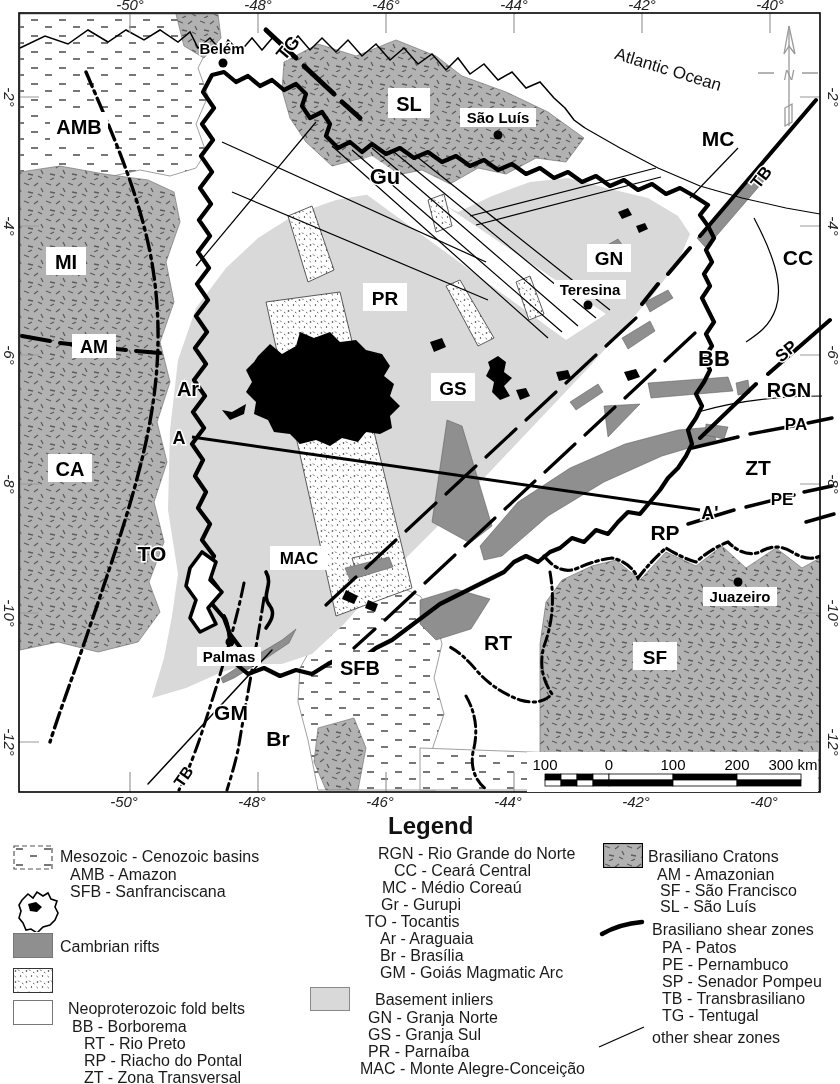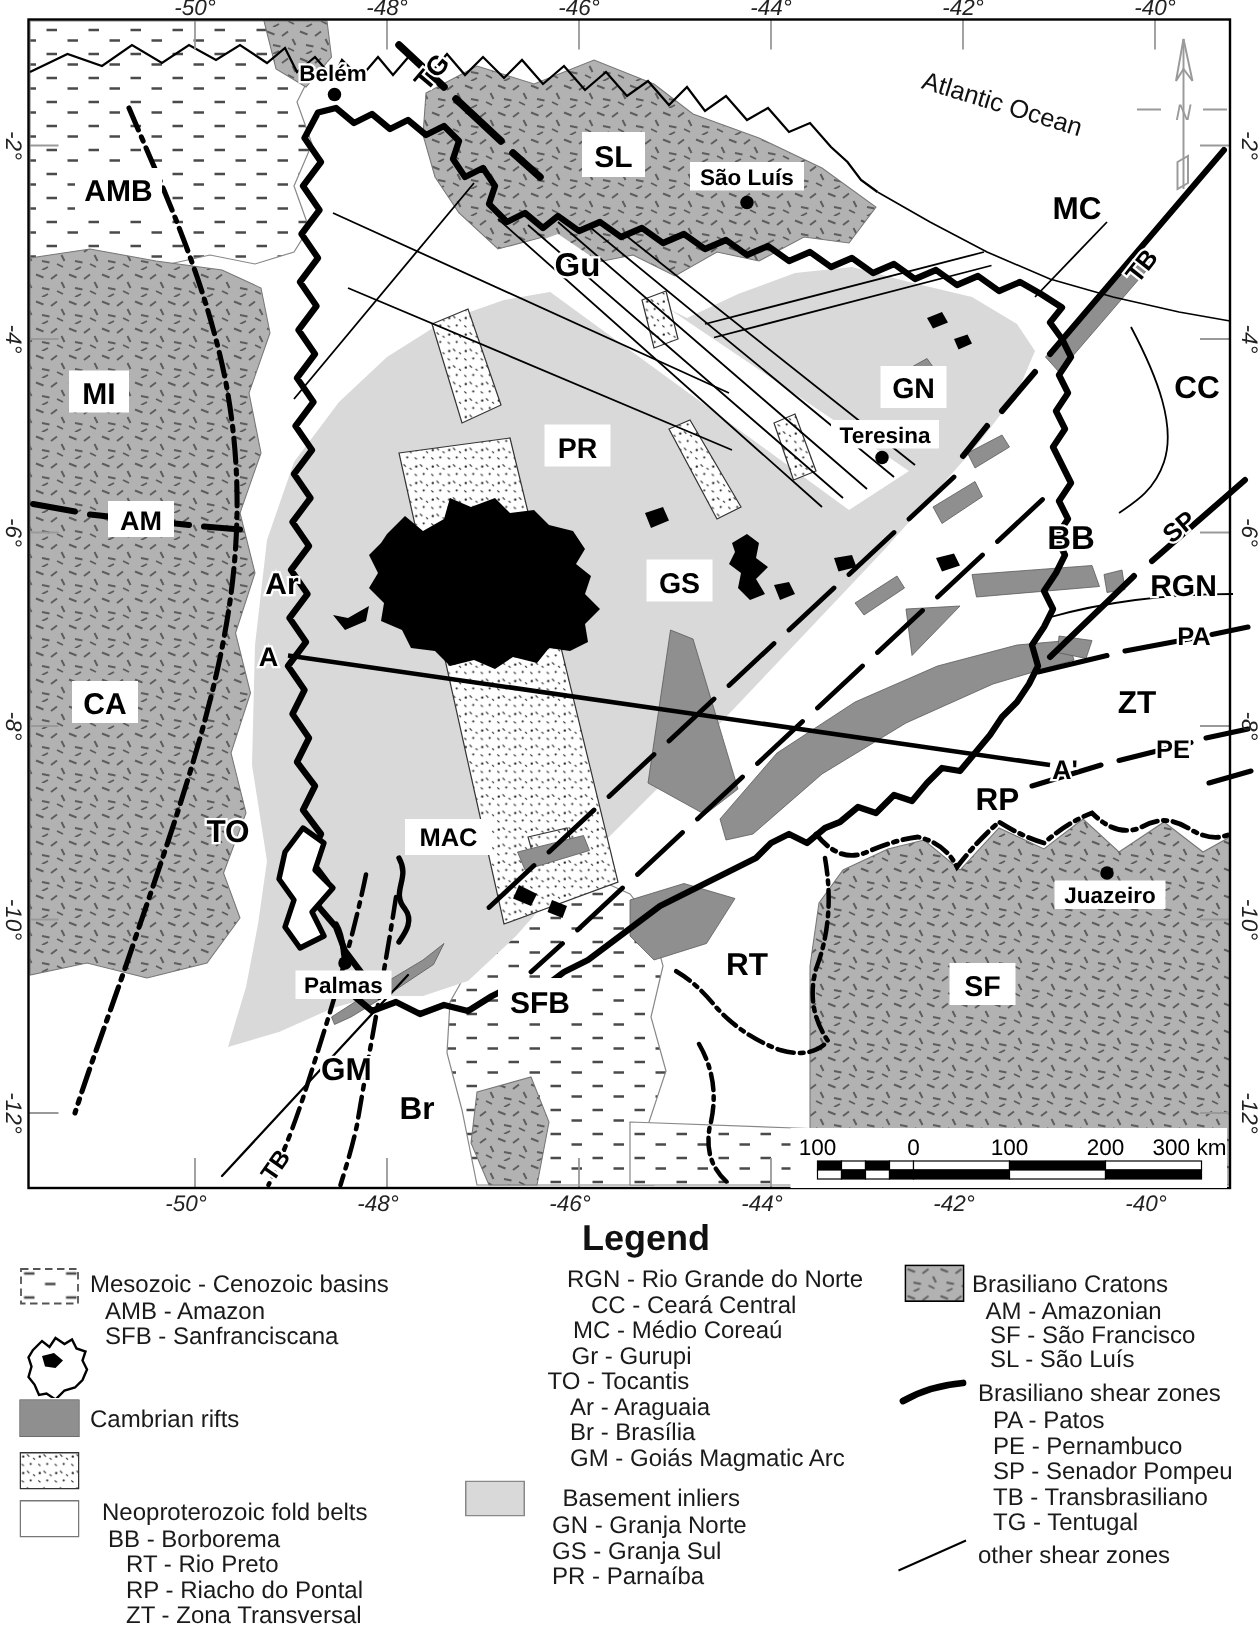--- a/index.html
+++ b/index.html
@@ -327,20 +327,21 @@
 <div class="lg" style="left:380px;top:947px;">Br - Brasília</div>
 <div class="lg" style="left:380px;top:964px;">GM - Goiás Magmatic Arc</div>
 
 <svg class="sw" style="left:310px;top:987px;height:24px;" width="40" height="24">
   <rect x="0.5" y="0.5" width="39" height="23" fill="#d9d9d9" stroke="#888" stroke-width="1"></rect>
 </svg>
 <div class="lg" style="left:355px;top:991px;margin-left:20px;">Basement inliers</div>
 <div class="lg" style="left:368px;top:1009px;">GN - Granja Norte</div>
 <div class="lg" style="left:368px;top:1026px;">GS - Granja Sul</div>
 <div class="lg" style="left:368px;top:1043px;">PR - Parnaíba</div>
+<div class="lg" style="left:360px;top:1060px;">MAC - Monte Alegre-Conceição</div>
 
 
 <svg class="sw" style="left:603px;top:843px;" width="40" height="25">
   <rect x="0.5" y="0.5" width="39" height="24" fill="url(#cratonPat)" stroke="#000" stroke-width="1.2"></rect>
 </svg>
 <div class="lg" style="left:648px;top:848px;">Brasiliano Cratons</div>
 <div class="lg" style="left:657px;top:866px;">AM - Amazonian</div>
 <div class="lg" style="left:660px;top:882px;">SF - São Francisco</div>
 <div class="lg" style="left:660px;top:898px;">SL - São Luís</div>
 

